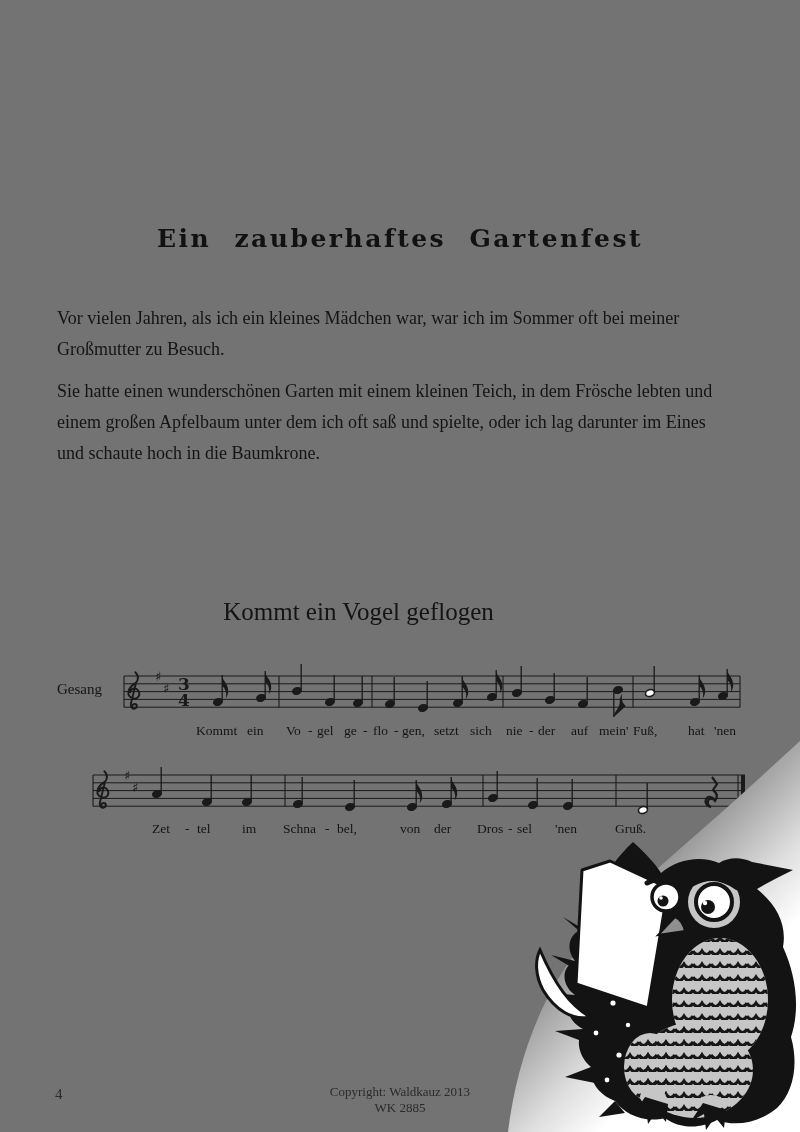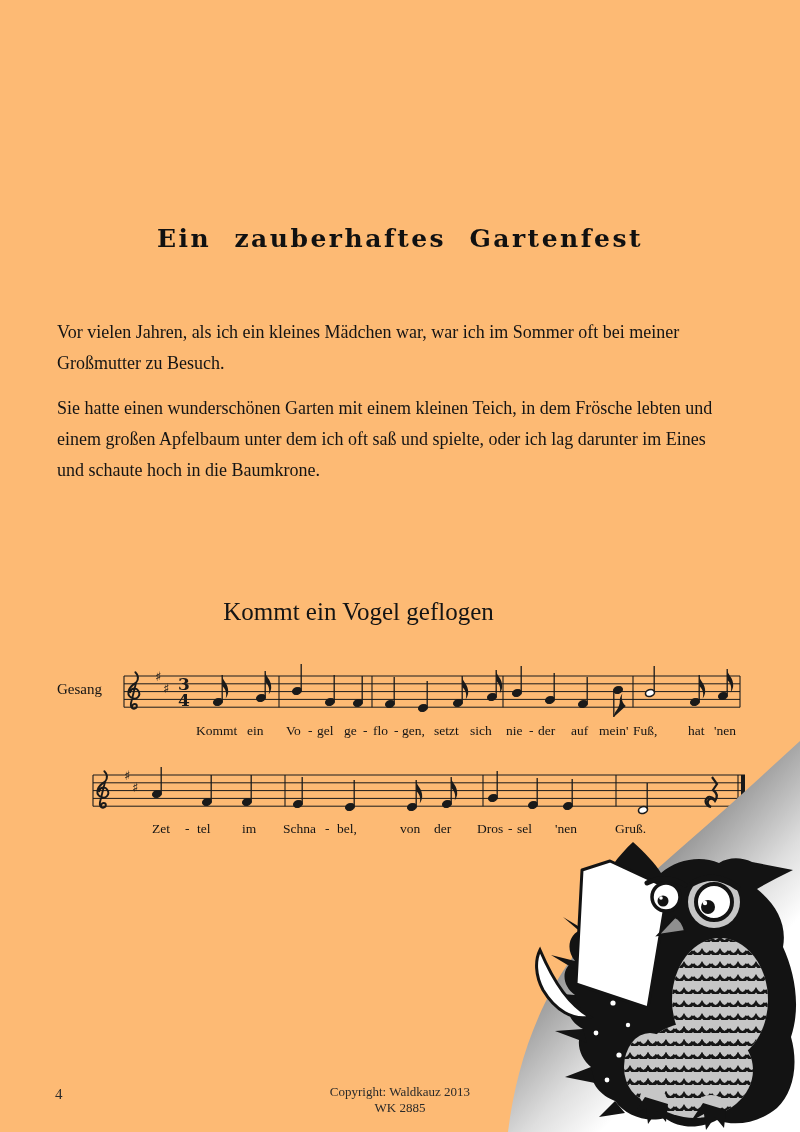--- a/index.html
+++ b/index.html
@@ -1,27 +1,27 @@
 <!DOCTYPE html>
 <html><head>
 <meta charset="utf-8">
 <style>
   html,body{margin:0;padding:0;background:#fff;}
   .page{
-    position:relative;width:800px;height:1132px;background:#fdba74;
+    position:relative;width:800px;height:1132px;background:#737373;
     overflow:hidden;font-family:"Liberation Serif",serif;color:#161616;
   }
   .main-title{
     position:absolute;top:224px;left:0;width:800px;text-align:center;
     font-family:"DejaVu Serif",serif;font-weight:bold;font-size:25px;
     letter-spacing:2.5px;word-spacing:12px;color:#111;
   }
   .story{position:absolute;top:303px;left:57px;width:692px;}
   .story p{
-    margin:14px 0 11px 0;font-size:18px;line-height:31px;white-space:pre-line;color:#141414;
+    margin:0 0 11px 0;font-size:18px;line-height:31px;white-space:pre-line;color:#141414;
   }
   .song-title{
     position:absolute;top:598px;left:0;width:717px;text-align:center;
     font-size:25px;color:#141414;
   }
   .part-label{position:absolute;top:681px;left:57px;font-size:15px;color:#141414;}
   #music-svg{position:absolute;top:0;left:0;}
   #curl-svg{position:absolute;top:0;left:0;}
   #owl-svg{position:absolute;top:825px;left:495px;}
   .footer-center{

